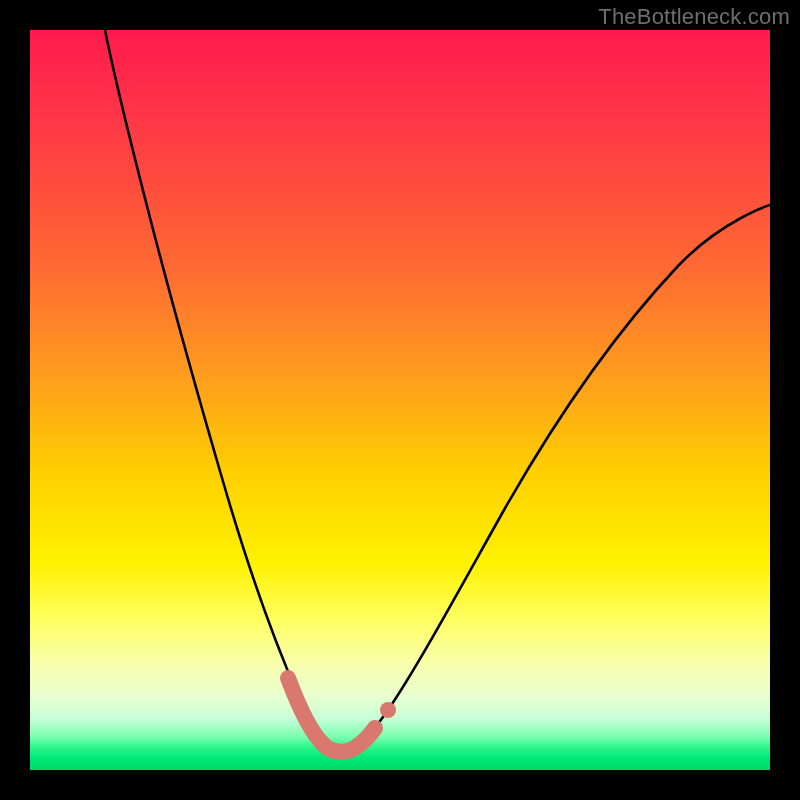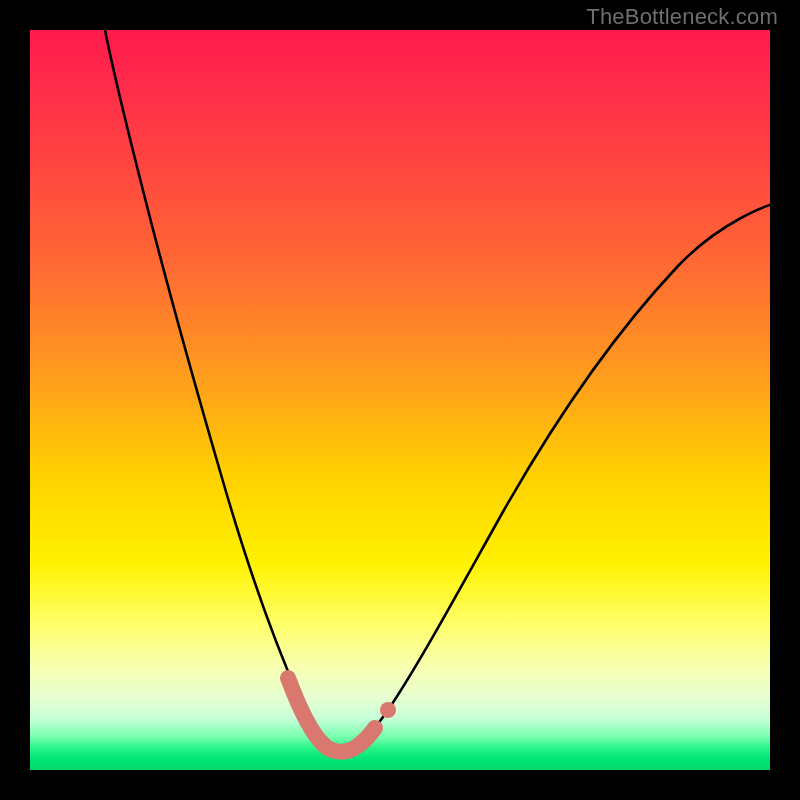--- a/index.html
+++ b/index.html
@@ -42,21 +42,21 @@
   .curve-svg {
     position: absolute;
     inset: 0;
     width: 100%;
     height: 100%;
     pointer-events: none;
   }
   .watermark {
     position: absolute;
     top: 4px;
-    right: 22px;
+    right: 10px;
     color: #6e6e6e;
     font-size: 22px;
     font-weight: 500;
     letter-spacing: 0.2px;
   }
 </style>
 </head>
 <body>
 
 <div class="watermark">TheBottleneck.com</div>

